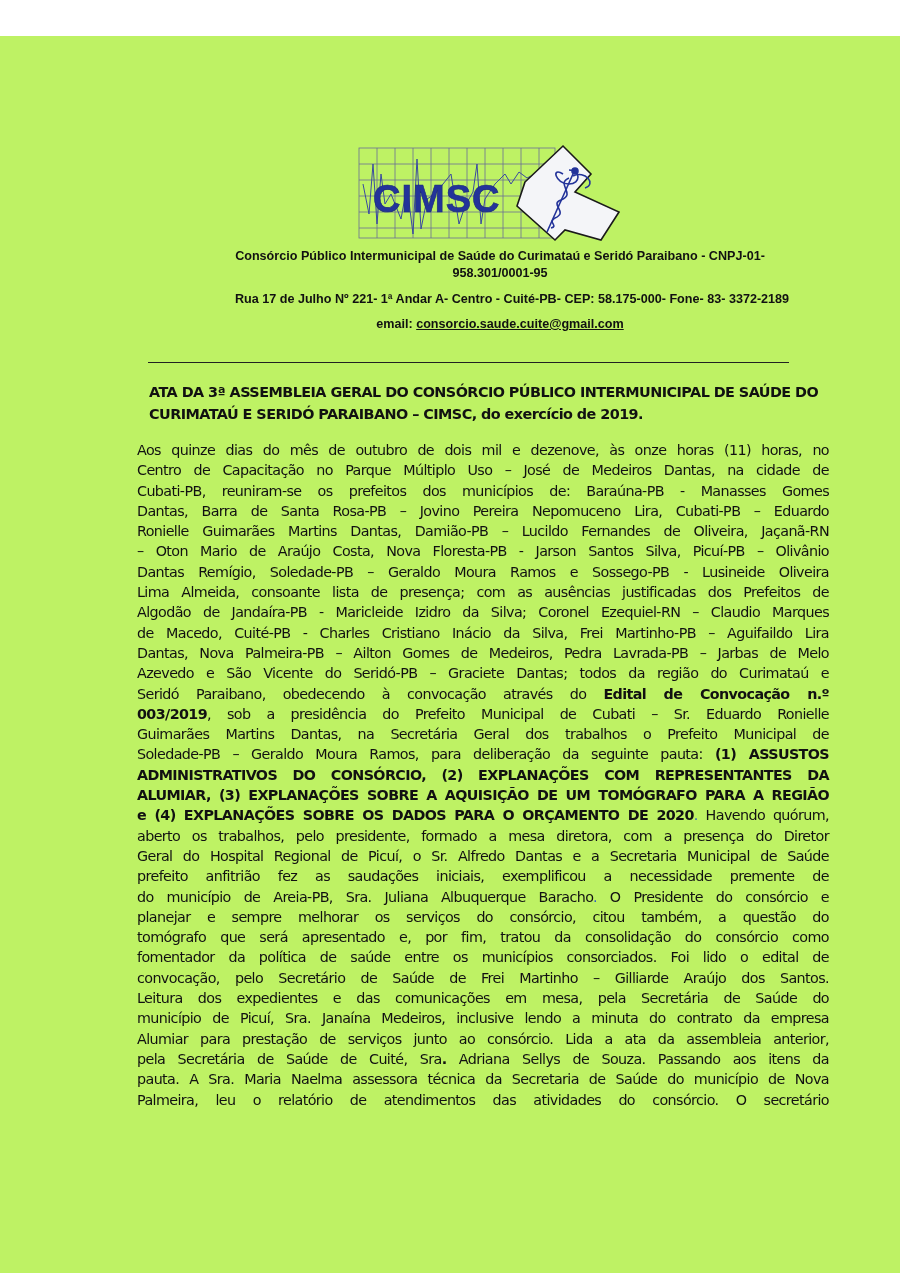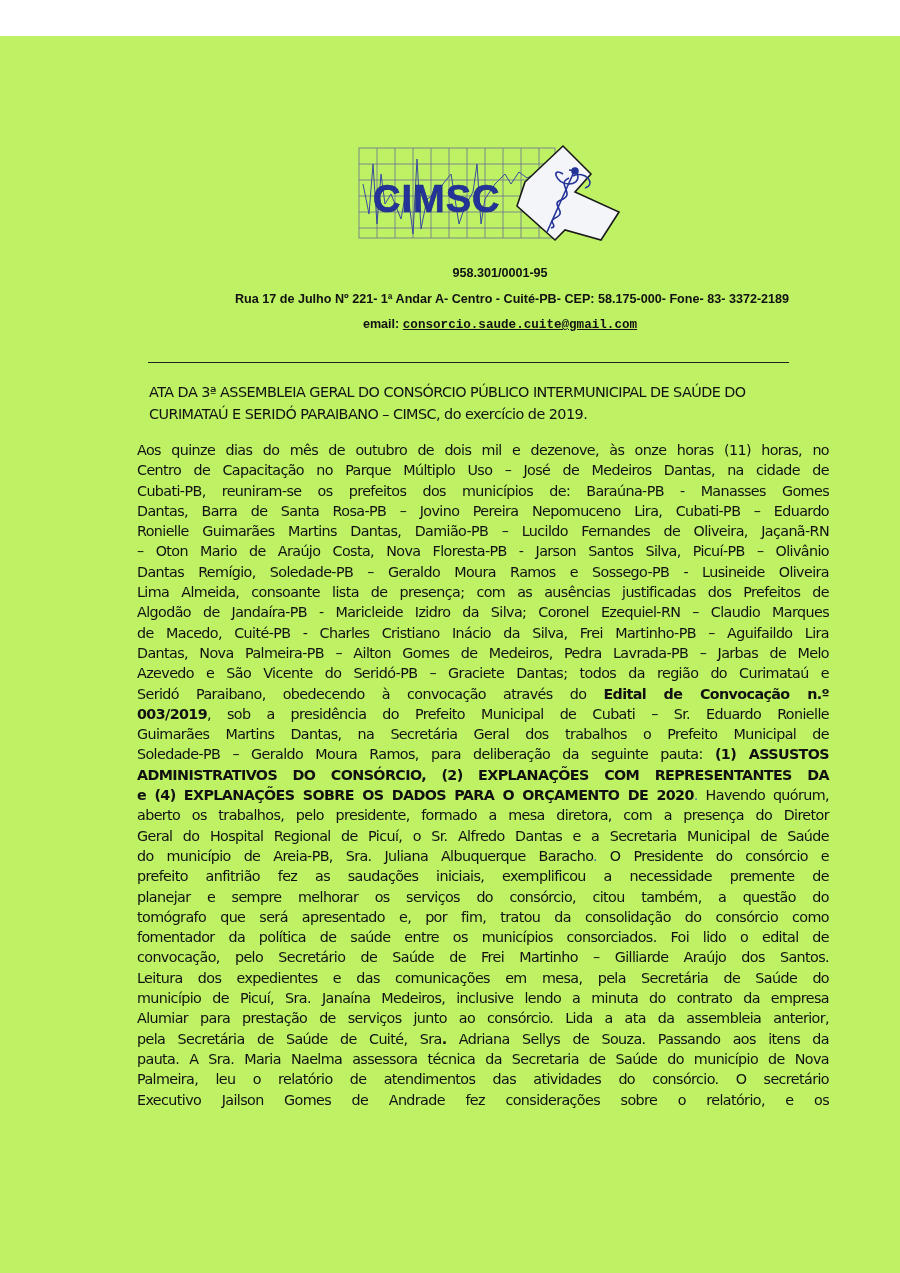--- a/index.html
+++ b/index.html
@@ -9,27 +9,27 @@
   
   .logo { position: absolute; left: 355px; top: 108px; width: 270px; height: 98px; }
   .logo svg { width: 270px; height: 98px; display: block; }
 
   
   .lh { position: absolute; left: 150px; width: 700px; text-align: center;
         font-family: "Liberation Sans", sans-serif; font-weight: bold; font-size: 12.6px; color: #111; }
   .lh-1 { top: 212px; line-height: 17px; left: 180px; width: 640px; }
   .lh-2 { top: 256px; left: 192px; width: 640px; }
   .lh-3 { top: 281px; }
-  .lh-3 .email-link { text-decoration: underline; font-family: Liberation Mono, monospace; }
+  .lh-3 .email-link { text-decoration: underline; }
 
   .sep { position: absolute; left: 148px; top: 326px; width: 641px; height: 0; border-top: 1.4px solid #222; }
 
   
   .title { position: absolute; left: 149px; top: 345px; width: 692px;
-           font-family: "DejaVu Sans", sans-serif; font-weight: normal; font-size: 14.4px;
+           font-family: "DejaVu Sans", sans-serif; font-weight: bold; font-size: 14.4px;
            line-height: 22px; letter-spacing: -0.55px; color: #111; }
 
   
   .body-text { position: absolute; left: 137px; top: 404px; width: 692px;
                font-family: "DejaVu Sans", sans-serif; font-size: 14.3px;
                line-height: 20.3px; letter-spacing: -0.6px; word-spacing: -0.5px;
                text-align: justify; color: #111; }
   .body-text .line { display: block; text-align: justify; text-align-last: justify; white-space: nowrap; height: 20.3px; }
   .body-text .line.last { text-align-last: justify; }
   .body-text b { font-weight: bold; }
@@ -72,21 +72,21 @@
         <line x1="218" y1="30" x2="192" y2="88"></line>
         <path d="M214,34 C200,40 222,50 206,56 C194,60 214,68 200,74 C192,78 204,82 196,84"></path>
         <path d="M208,30 C196,22 200,40 214,40 C226,40 226,26 214,26"></path>
         <path d="M218,32 C230,26 242,40 230,44"></path>
         <circle cx="220" cy="27" r="3" fill="#23339a"></circle>
       </g>
     </svg>
   </div>
 
   <div class="lh lh-1">
-    <br>
+    <span>Consórcio Público Intermunicipal de Saúde do Curimataú e Seridó Paraibano - CNPJ-01-</span><br>
     <span>958.301/0001-95</span>
   </div>
   <div class="lh lh-2">Rua 17 de Julho Nº 221- 1ª Andar A- Centro - Cuité-PB- CEP: 58.175-000- Fone- 83- 3372-2189</div>
   <div class="lh lh-3">
     <span>email: </span><span class="email-link">consorcio.saude.cuite@gmail.com</span>
   </div>
 
   <div class="sep"></div>
 
   <div class="title">
@@ -105,31 +105,31 @@
     <span class="line">Lima Almeida, consoante lista de presença; com as ausências justificadas dos Prefeitos de</span>
     <span class="line">Algodão de Jandaíra-PB - Maricleide Izidro da Silva; Coronel Ezequiel-RN – Claudio Marques</span>
     <span class="line">de Macedo, Cuité-PB - Charles Cristiano Inácio da Silva, Frei Martinho-PB – Aguifaildo Lira</span>
     <span class="line">Dantas, Nova Palmeira-PB – Ailton Gomes de Medeiros, Pedra Lavrada-PB – Jarbas de Melo</span>
     <span class="line">Azevedo e São Vicente do Seridó-PB – Graciete Dantas; todos da região do Curimataú e</span>
     <span class="line"><span>Seridó Paraibano, obedecendo à convocação através do </span><b>Edital de Convocação n.º</b></span>
     <span class="line"><b>003/2019</b><span>, sob a presidência do Prefeito Municipal de Cubati – Sr. Eduardo Ronielle</span></span>
     <span class="line">Guimarães Martins Dantas, na Secretária Geral dos trabalhos o Prefeito Municipal de</span>
     <span class="line"><span>Soledade-PB – Geraldo Moura Ramos, para deliberação da seguinte pauta: </span><b>(1) ASSUSTOS</b></span>
     <span class="line"><b>ADMINISTRATIVOS DO CONSÓRCIO, (2) EXPLANAÇÕES COM REPRESENTANTES DA</b></span>
+    <span class="line"><b>ALUMIAR, (3) EXPLANAÇÕES SOBRE A AQUISIÇÃO DE UM TOMÓGRAFO PARA A REGIÃO</b></span>
     <span class="line"><b>e (4) EXPLANAÇÕES SOBRE OS DADOS PARA O ORÇAMENTO DE 2020</b><span class="blue-dot">.</span><span> Havendo quórum,</span></span>
     <span class="line">aberto os trabalhos, pelo presidente, formado a mesa diretora, com a presença do Diretor</span>
     <span class="line">Geral do Hospital Regional de Picuí, o Sr. Alfredo Dantas e a Secretaria Municipal de Saúde</span>
+    <span class="line">prefeito anfitrião fez as saudações iniciais, exemplificou a necessidade premente de</span>
     <span class="line"><span>do município de Areia-PB, Sra. Juliana Albuquerque Baracho</span><span class="blue-dot">.</span><span> O Presidente do consórcio e</span></span>
-    <span class="line">prefeito anfitrião fez as saudações iniciais, exemplificou a necessidade premente de</span>
     <span class="line">planejar e sempre melhorar os serviços do consórcio, citou também, a questão do</span>
     <span class="line">tomógrafo que será apresentado e, por fim, tratou da consolidação do consórcio como</span>
     <span class="line">fomentador da política de saúde entre os municípios consorciados. Foi lido o edital de</span>
     <span class="line">convocação, pelo Secretário de Saúde de Frei Martinho – Gilliarde Araújo dos Santos.</span>
     <span class="line">Leitura dos expedientes e das comunicações em mesa, pela Secretária de Saúde do</span>
     <span class="line">município de Picuí, Sra. Janaína Medeiros, inclusive lendo a minuta do contrato da empresa</span>
     <span class="line">Alumiar para prestação de serviços junto ao consórcio. Lida a ata da assembleia anterior,</span>
     <span class="line"><span>pela Secretária de Saúde de Cuité, Sra</span><b>.</b><span> Adriana Sellys de Souza. Passando aos itens da</span></span>
     <span class="line">pauta. A Sra. Maria Naelma assessora técnica da Secretaria de Saúde do município de Nova</span>
     <span class="line">Palmeira, leu o relatório de atendimentos das atividades do consórcio. O secretário</span>
-    <span class="line last">Executivo Jailson Gomes de Andrade fez considerações sobre o relatório, e os</span>
   </div>
 
 </div>
 
 </body></html>

